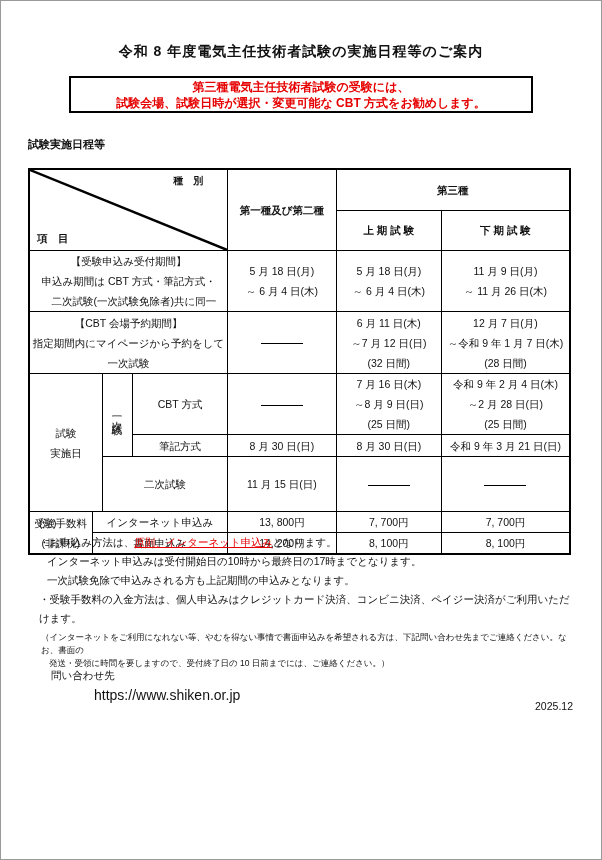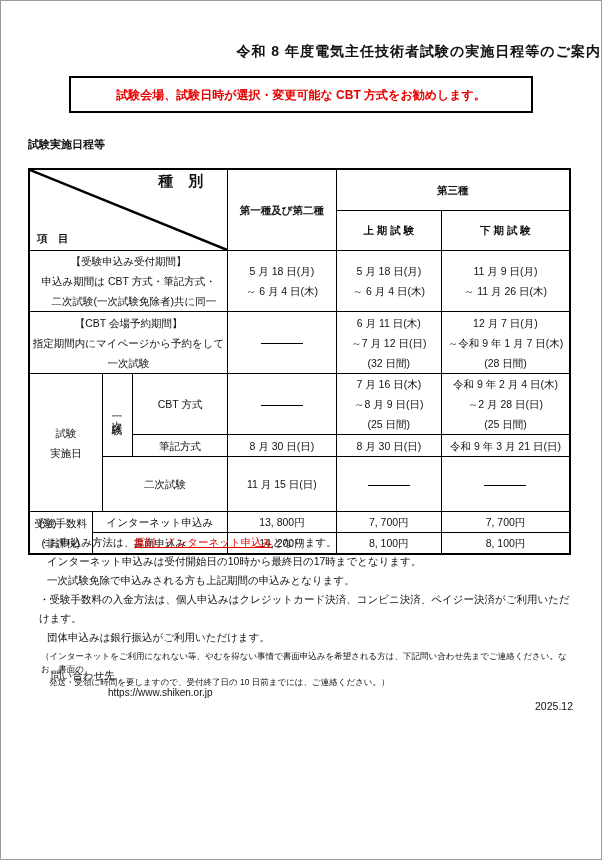--- a/index.html
+++ b/index.html
@@ -3,21 +3,21 @@
 <meta charset="utf-8">
 <style>
   html,body { margin:0; padding:0; background:#e8e8e8; }
   .page {
     position:relative; width:602px; height:860px; margin:0 auto;
     background:#ffffff; border:1px solid #9a9a9a; box-sizing:border-box;
     font-family:"Liberation Sans","DejaVu Sans",sans-serif; color:#111;
   }
   .title {
     position:absolute; top:42px; left:0; width:100%;
-    text-align:right; font-size:14px; font-weight:bold; letter-spacing:1px;
+    text-align:center; font-size:14px; font-weight:bold; letter-spacing:1px;
   }
   .notice-box {
     position:absolute; top:75px; left:68px; width:464px; height:37px;
     border:2px solid #000; box-sizing:border-box;
     display:flex; flex-direction:column; justify-content:center;
     text-align:center; color:#e60000; font-weight:bold; font-size:12px; line-height:16px;
   }
   .section-label { position:absolute; top:136px; left:27px; font-size:11px; font-weight:bold; }
 
   table.schedule {
@@ -35,52 +35,53 @@
   td.sp { line-height:22px; }
   td.fee-name { text-align:left; padding-left:8px; font-size:11px;margin-top:11px; }
   td.amount { font-size:11px; }
   td.small { font-size:8px; line-height:12px; }
   tr.hr1 { height:18px; } tr.hr2 { height:19px; }
   tr.ra { height:60px; } tr.rb { height:62px; }
   tr.rc { height:54px; } tr.rd { height:22px;padding-left:8px; } tr.re { height:55px; }
   tr.rf { height:21px; } tr.rg { height:18px; }
   td.diag { position:relative; }
   td.diag svg { position:absolute; left:0; top:0; width:100%; height:100%; }
-  .diag-top { position:absolute; top:1px; right:24px; font-weight:bold; font-size:15px; }
+  .diag-top { position:absolute; top:1px; right:24px; font-weight:bold; font-size:10px; }
   .diag-bottom { position:absolute; bottom:2px; left:7px; font-weight:bold; font-size:10.5px; }
   .vert {
     writing-mode:vertical-rl; text-orientation:upright;
     margin:0 auto; letter-spacing:2px; font-size:10.5px; line-height:1;
     display:inline-block;
   }
   .dash { display:inline-block; width:42px; border-top:1.5px solid #000; vertical-align:middle; }
 
   .notes { position:absolute; top:513px; left:38px; width:540px; font-size:10.5px; line-height:19px; }
   .notes .indent { padding-left:8px; }
   .red-ul { color:#e60000; text-decoration:underline; }
   .fine { font-size:8.5px; line-height:13px; margin-top:3px; padding-left:2px; }
   .fine .l2 { padding-left:8px; }
 
   .contact { position:absolute; top:668px; left:50px; width:520px; font-size:10px; }
   .contact-row { position:relative; height:18px; }
   .c-heading { font-size:10.5px; }
   .c-org { position:absolute; left:30px; top:0; font-weight:bold; font-size:10px; }
   .c-tel { position:absolute; left:299px; top:0; }
-  .c-url { position:absolute; left:57px; top:0; font-size:10px; }
+  .c-url { position:absolute; left:43px; top:0; font-size:14px; }
   .c-hours { position:absolute; left:284px; top:0; }
   .date-stamp { position:absolute; top:699px; right:28px; font-size:10.5px; }
 </style>
 </head>
 <body>
 
 <div class="page">
 
   <div class="title">令和 8 年度電気主任技術者試験の実施日程等のご案内</div>
 
   <div class="notice-box">
+    <div>第三種電気主任技術者試験の受験には、</div>
     <div>試験会場、試験日時が選択・変更可能な CBT 方式をお勧めします。</div>
   </div>
 
   <div class="section-label">試験実施日程等</div>
 
   <table class="schedule">
     <colgroup>
       <col style="width:63px">
         <col style="width:10px">
         <col style="width:30px">
@@ -176,21 +177,20 @@
     </tr>
   </tbody>
     </table>
 
   <div class="notes">
     <div>(注)</div>
     <div><span>・お申込み方法は、</span><span class="red-ul">原則、インターネット申込み</span><span>となります。</span></div>
     <div class="indent">インターネット申込みは受付開始日の10時から最終日の17時までとなります。</div>
     <div class="indent">一次試験免除で申込みされる方も上記期間の申込みとなります。</div>
     <div>・受験手数料の入金方法は、個人申込みはクレジットカード決済、コンビニ決済、ペイジー決済がご利用いただけます。</div>
-    <div class="indent">団体申込みは銀行振込がご利用いただけます。</div>
     <div class="fine">
       <div>（インターネットをご利用になれない等、やむを得ない事情で書面申込みを希望される方は、下記問い合わせ先までご連絡ください。なお、書面の</div>
       <div class="l2">発送・受領に時間を要しますので、受付終了日の 10 日前までには、ご連絡ください。）</div>
     </div>
   </div>
 
   <div class="contact">
     <div class="contact-row c-heading">問い合わせ先</div>
     <div class="contact-row">
       <span class="c-url">https://www.shiken.or.jp</span>

